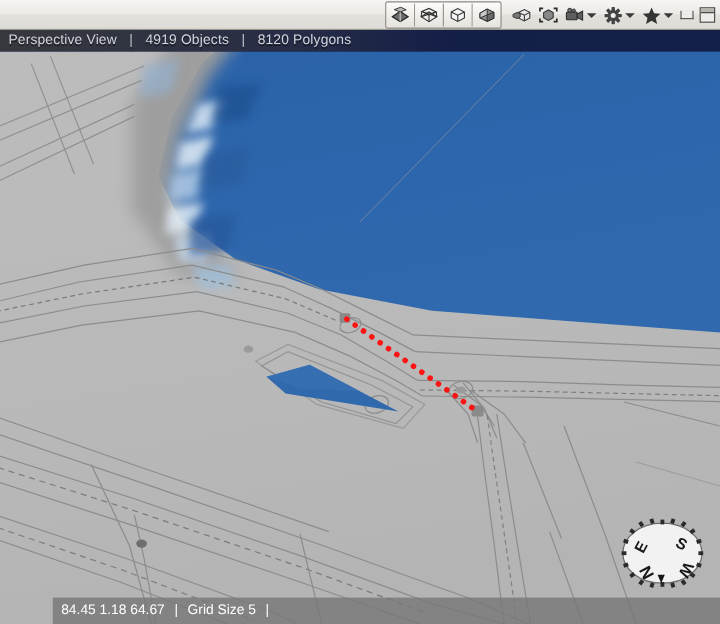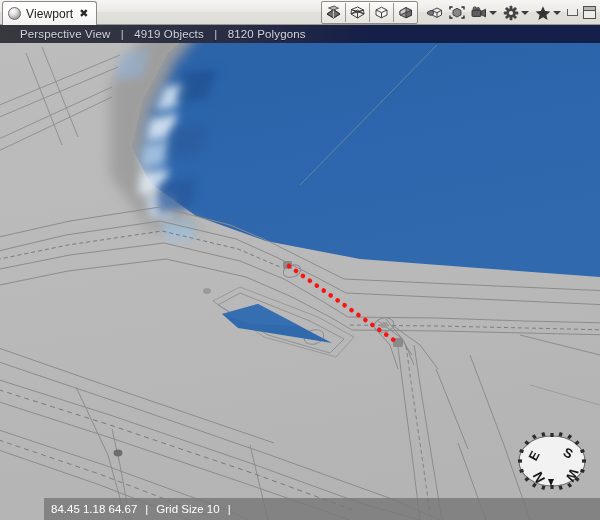--- a/index.html
+++ b/index.html
@@ -138,21 +138,21 @@
   
   .infobar {
     position: absolute;
     left: 0; top: 25px;
     width: 600px; height: 18px;
     background: #15214a;
     color: #d3d6df;
     font-size: 11.5px;
     display: flex;
     align-items: center;
-    padding-left: 20px;
+    padding-left: 7px;
     box-sizing: border-box;
     z-index: 6;
     overflow: hidden;
     text-align: right;
   }
   .infobar .dark-fade {
     position: absolute; left:0; top:0; width: 600px; height: 18px;
     background: linear-gradient(to right, rgba(60,60,60,0.88) 0%, rgba(45,48,68,0.8) 40%, rgba(20,30,70,0.55) 62%, rgba(18,28,72,0.25) 100%);
   }
   .infobar .ib-text {
@@ -200,25 +200,20 @@
     z-index: 5;
   }
 </style>
 </head>
 <body>
 
 <div id="app">
 
   <div class="tabbar">
 
-    <div class="tab">
-      <span class="tab-icon"></span>
-      <span class="tab-label">Viewport</span>
-      <span class="tab-close">✖</span>
-    </div>
 
     <div class="tb-tools">
 
       <div class="tb-group">
         <div class="tb-btn">
           <svg width="17" height="15" viewBox="0 0 17 15">
             <polygon points="2,9 8.5,4.5 15,9 8.5,13" fill="#6d6d6d" stroke="#3a3a3a" stroke-width="0.9"></polygon>
             <polygon points="2,9 8.5,4.5 15,9 8.5,13" fill="none" stroke="#2e2e2e" stroke-width="0.9"></polygon>
             <line x1="8.5" y1="4.5" x2="8.5" y2="13" stroke="#d8d8d8" stroke-width="0.8"></line>
             <polygon points="3.5,3 9,1 13.5,3.2 8.5,4.9" fill="#b6b6b6" stroke="#3a3a3a" stroke-width="0.8"></polygon>
@@ -546,17 +541,17 @@
       <span class="ib-sep">|</span>
       <span>4919 Objects</span>
       <span class="ib-sep">|</span>
       <span>8120 Polygons</span>
     </span>
   </div>
 
   <div class="statusbar">
     <span>84.45 1.18 64.67</span>
     <span class="sb-sep">|</span>
-    <span>Grid Size 10</span>
+    <span>Grid Size 5</span>
     <span class="sb-sep">|</span>
   </div>
 
 </div>
 
 </body></html>

